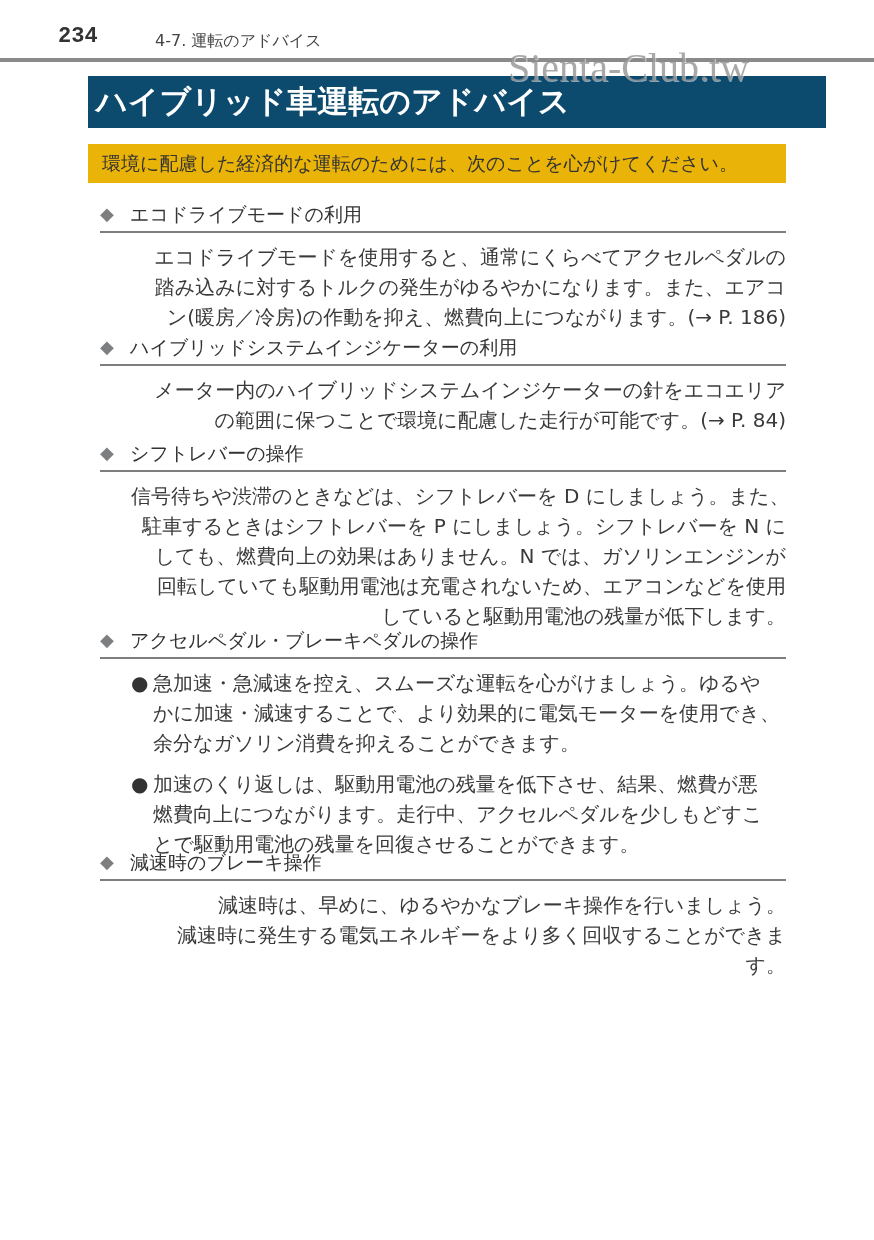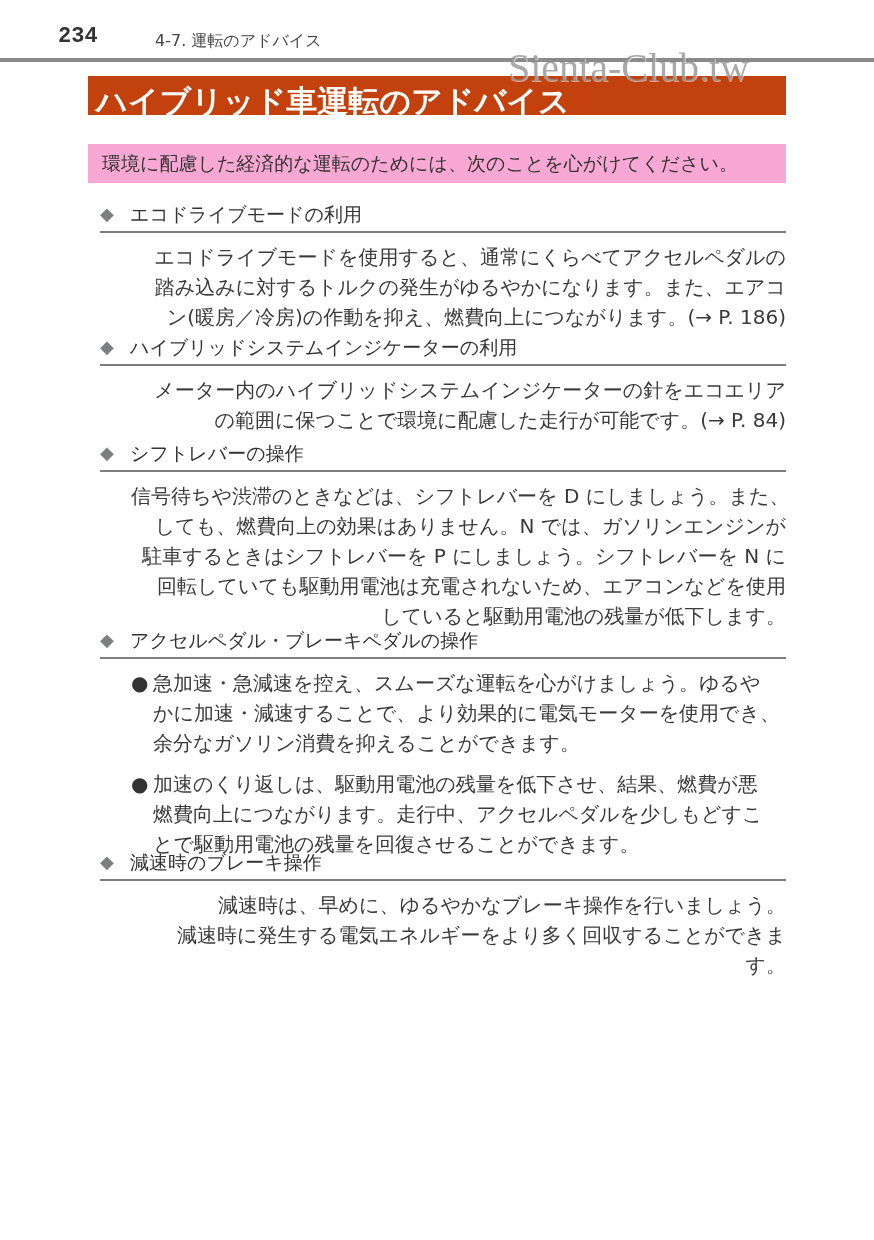--- a/index.html
+++ b/index.html
@@ -5,24 +5,24 @@
   html, body { margin:0; padding:0; background:#ffffff; }
   body { width:874px; height:1240px; position:relative; overflow:hidden;
          font-family:"DejaVu Sans", "Liberation Sans", sans-serif; color:#3a3a3a; }
   .page-num { position:absolute; left:58px; top:24px; font-size:22px; font-weight:bold;
               color:#333; letter-spacing:0px; font-family:Liberation Mono, monospace; }
   .chapter { position:absolute; left:155px; top:31px; font-size:16px; color:#444; }
   .top-rule { position:absolute; left:0; top:58px; width:874px; height:4px; background:#8a8a8a; }
   .watermark { position:absolute; left:508px; top:44px; font-family:Liberation Serif, serif;
                font-size:40px; color:rgba(140,140,140,0.75); letter-spacing:0px;
                text-shadow:1px 1px 0 rgba(255,255,255,0.5); z-index:3; }
-  .title-bar { position:absolute; left:88px; top:76px; width:698px; height:39px; background:#c2410c; }
+  .title-bar { position:absolute; left:88px; top:76px; width:698px; height:52px; background:#0c4a6e;padding-left:40px; }
   .title-bar span { position:absolute; left:8px; top:5px; font-size:31px; font-weight:bold;
                     color:#ffffff; letter-spacing:0px; }
-  .intro { position:absolute; left:88px; top:144px; width:698px; height:39px; background:#f9a8d4; }
+  .intro { position:absolute; left:88px; top:144px; width:698px; height:39px; background:#eab308; }
   .intro span { position:absolute; left:14px; top:7px; font-size:19px; color:#333; white-space:nowrap; }
   .sec { position:absolute; left:100px; width:686px; }
   .sec-head { position:relative; height:30px; border-bottom:2px solid #7d7e80; }
   .sec-head .dia { position:absolute; left:0px; top:2px; font-size:18px; color:#7d7e80; }
   .sec-head .txt { position:absolute; left:30px; top:1px; font-size:19px; color:#333; white-space:nowrap;text-align:right; }
   .body-text { margin-left:31px; margin-top:9px; font-size:20px; line-height:30px; color:#3a3a3a;text-align:right; }
   .body-text .ln { display:block; white-space:nowrap; }
   .bullet { position:relative; margin-left:31px; margin-top:9px; font-size:20px; line-height:30px; }
   .bullet .dot { position:absolute; left:0; top:0; font-size:20px; color:#333; }
   .bullet .ln { display:block; padding-left:22px; white-space:nowrap; }
@@ -66,22 +66,22 @@
   </div>
 </div>
 
 <div class="sec" style="top:440px;">
   <div class="sec-head">
     <span class="dia">◆</span>
     <span class="txt">シフトレバーの操作</span>
   </div>
   <div class="body-text">
     <span class="ln">信号待ちや渋滞のときなどは、シフトレバーを D にしましょう。また、</span>
+    <span class="ln">駐車するときはシフトレバーを P にしましょう。シフトレバーを N に</span>
     <span class="ln">しても、燃費向上の効果はありません。N では、ガソリンエンジンが</span>
-    <span class="ln">駐車するときはシフトレバーを P にしましょう。シフトレバーを N に</span>
     <span class="ln">回転していても駆動用電池は充電されないため、エアコンなどを使用</span>
     <span class="ln">していると駆動用電池の残量が低下します。</span>
   </div>
 </div>
 
 <div class="sec" style="top:627px;">
   <div class="sec-head">
     <span class="dia">◆</span>
     <span class="txt">アクセルペダル・ブレーキペダルの操作</span>
   </div>

